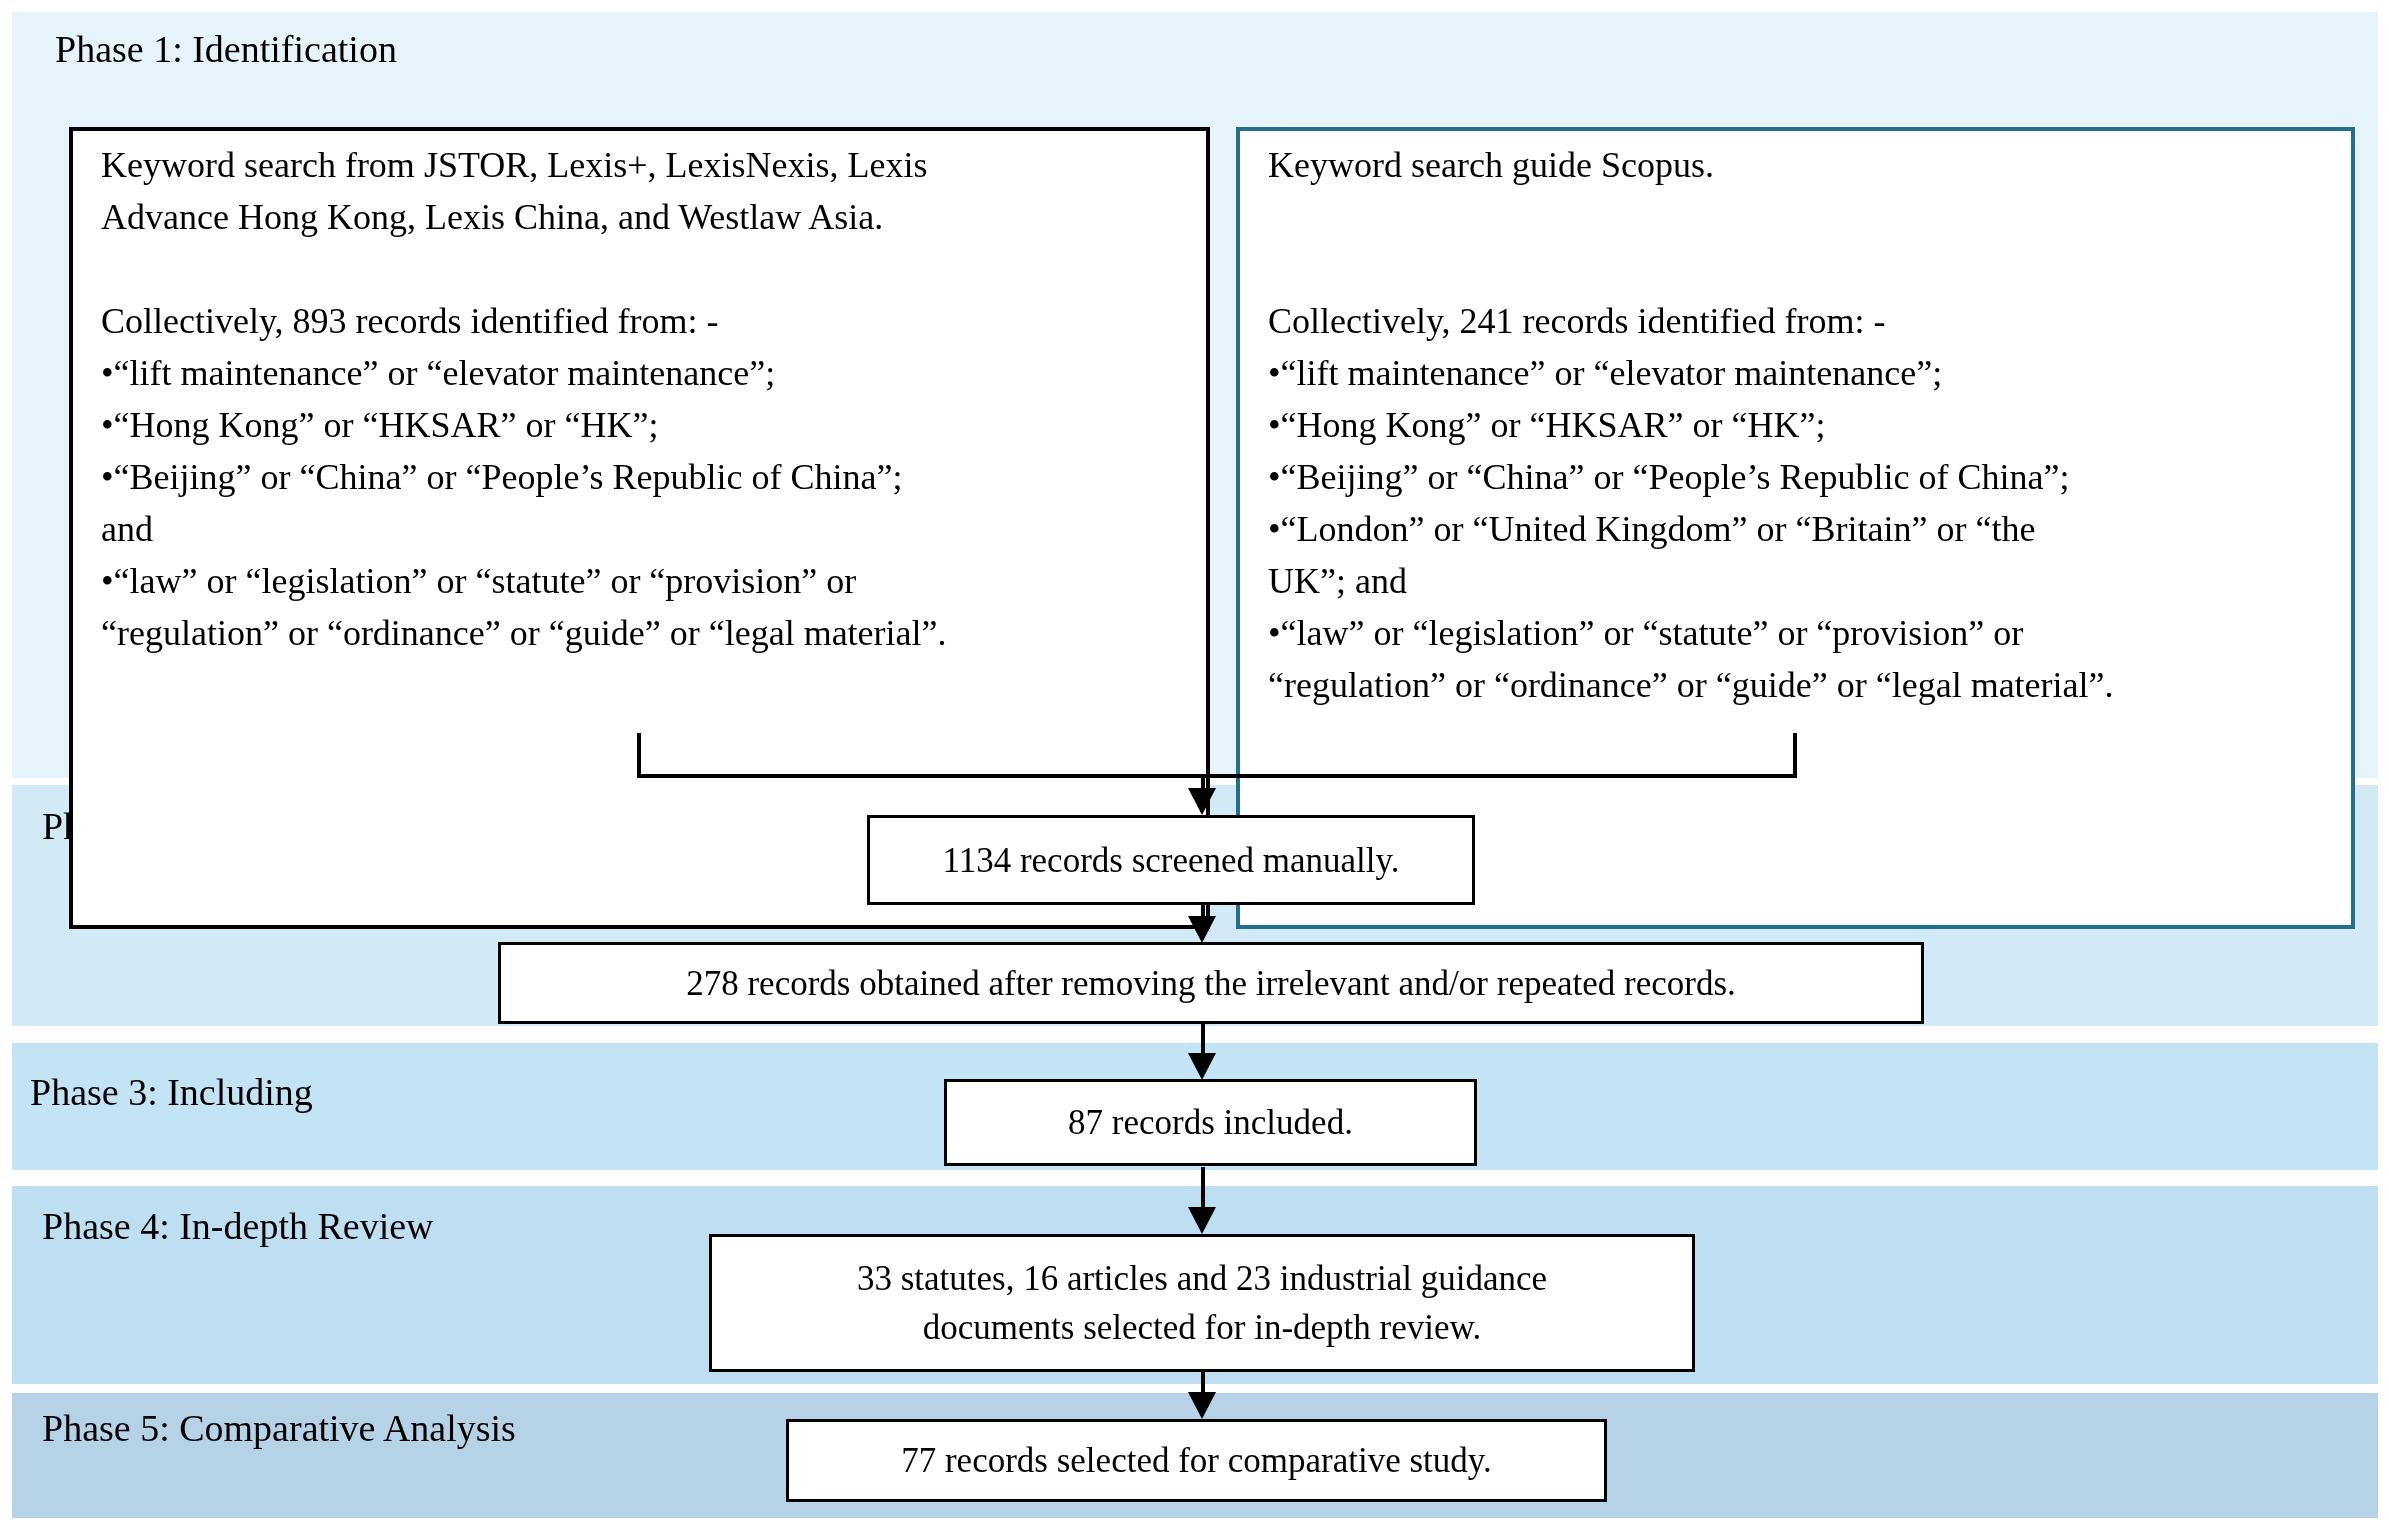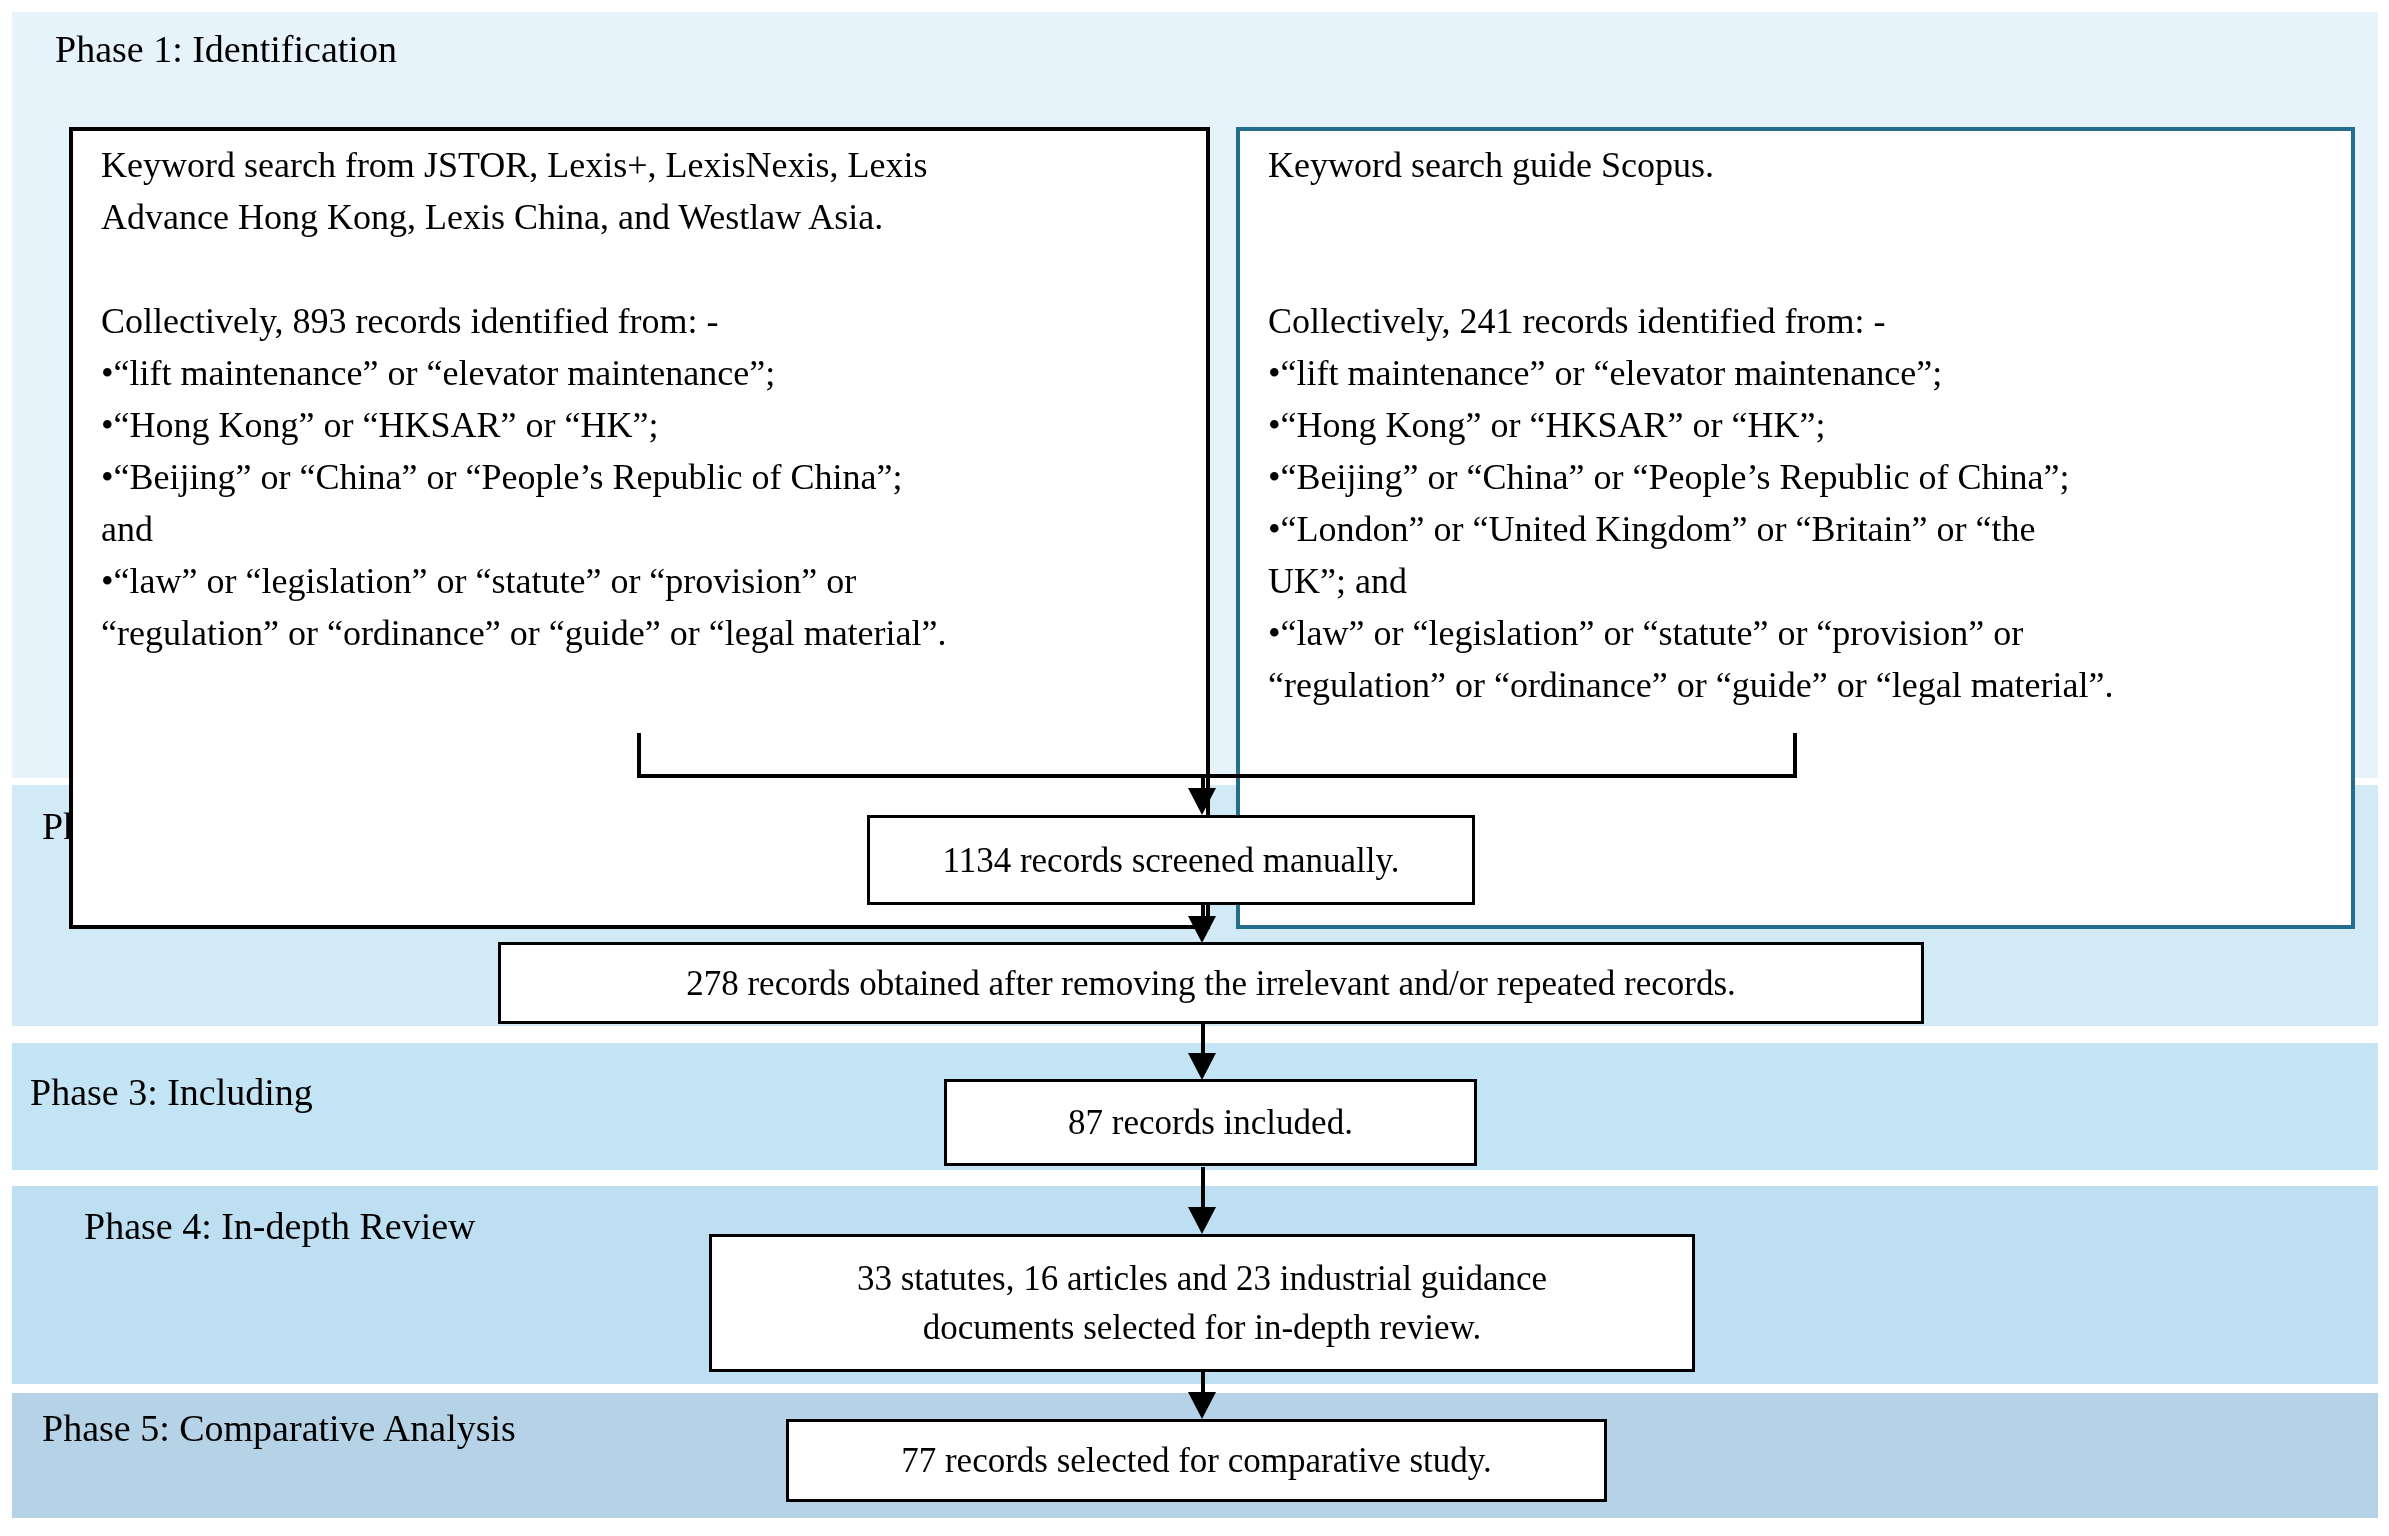--- a/index.html
+++ b/index.html
@@ -66,21 +66,21 @@
 
   <div class="band" style="top: 11.7px; height: 766px; background: rgb(231, 243, 251);"></div>
   <div class="band" style="top: 785px; height: 241px; background: rgb(210, 233, 246);"></div>
   <div class="band" style="top: 1043px; height: 127px; background: rgb(195, 228, 244);"></div>
   <div class="band" style="top: 1186px; height: 198px; background: rgb(189, 223, 241);"></div>
   <div class="band" style="top: 1393px; height: 125px; background: rgb(181, 210, 231);"></div>
 
   <div class="phase-label" style="left:55px;top:28px;">Phase 1: Identification</div>
   <div class="phase-label" style="left:42px;top:805px;">Phase 2: Manual Screening</div>
   <div class="phase-label" style="left:30px;top:1071px;">Phase 3: Including</div>
-  <div class="phase-label" style="left:42px;top:1205px;margin-left:42px;">Phase 4: In-depth Review</div>
+  <div class="phase-label" style="left:42px;top:1205px;">Phase 4: In-depth Review</div>
   <div class="phase-label" style="left:42px;top:1407px;">Phase 5: Comparative Analysis</div>
 
   <div class="big-box" style="left:69px;width:1141px;border:4.1px solid #000;">
     <div class="line">Keyword search from JSTOR, Lexis+, LexisNexis, Lexis</div>
     <div class="line">Advance Hong Kong, Lexis China, and Westlaw Asia.</div>
     <div class="line"></div>
     <div class="line">Collectively, 893 records identified from: -</div>
     <div class="line">•“lift maintenance” or “elevator maintenance”;</div>
     <div class="line">•“Hong Kong” or “HKSAR” or “HK”;</div>
     <div class="line">•“Beijing” or “China” or “People’s Republic of China”;</div>

